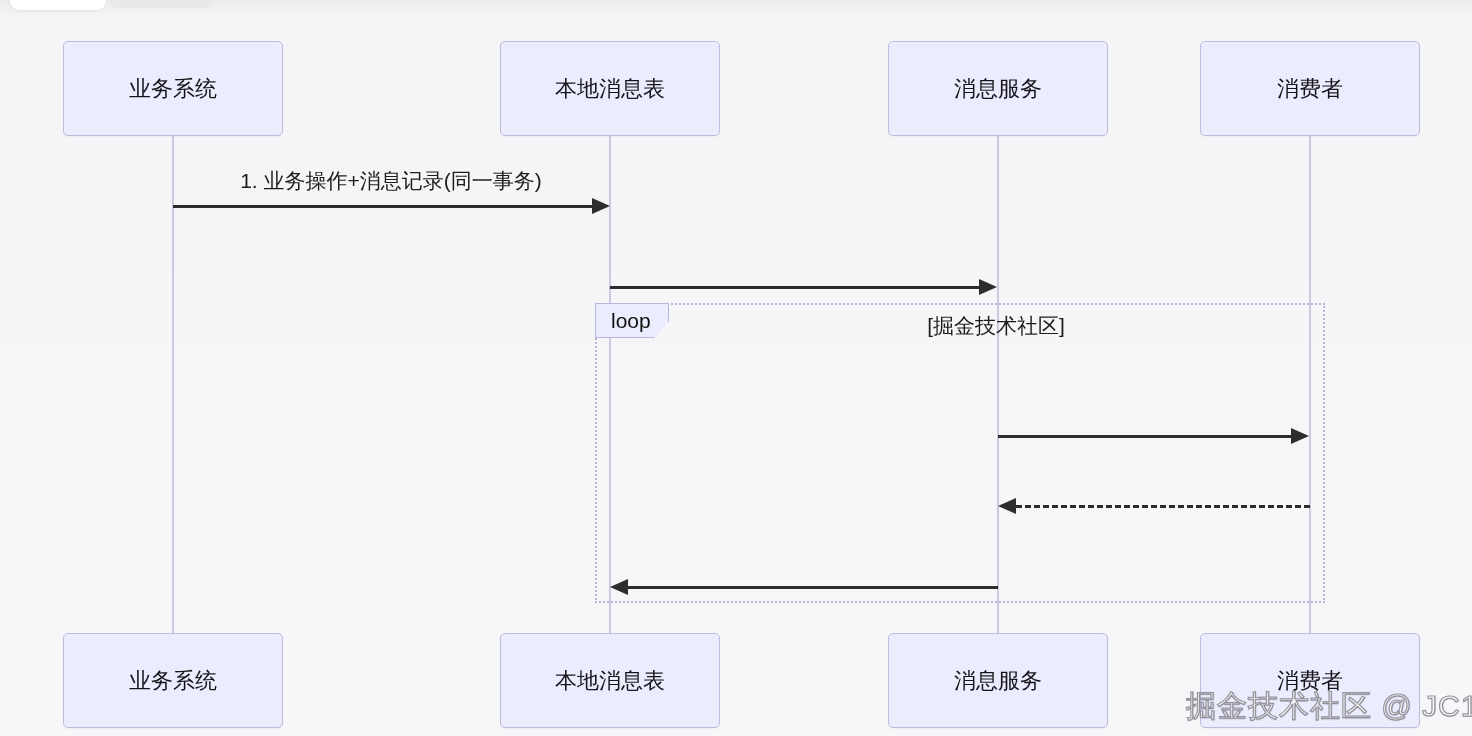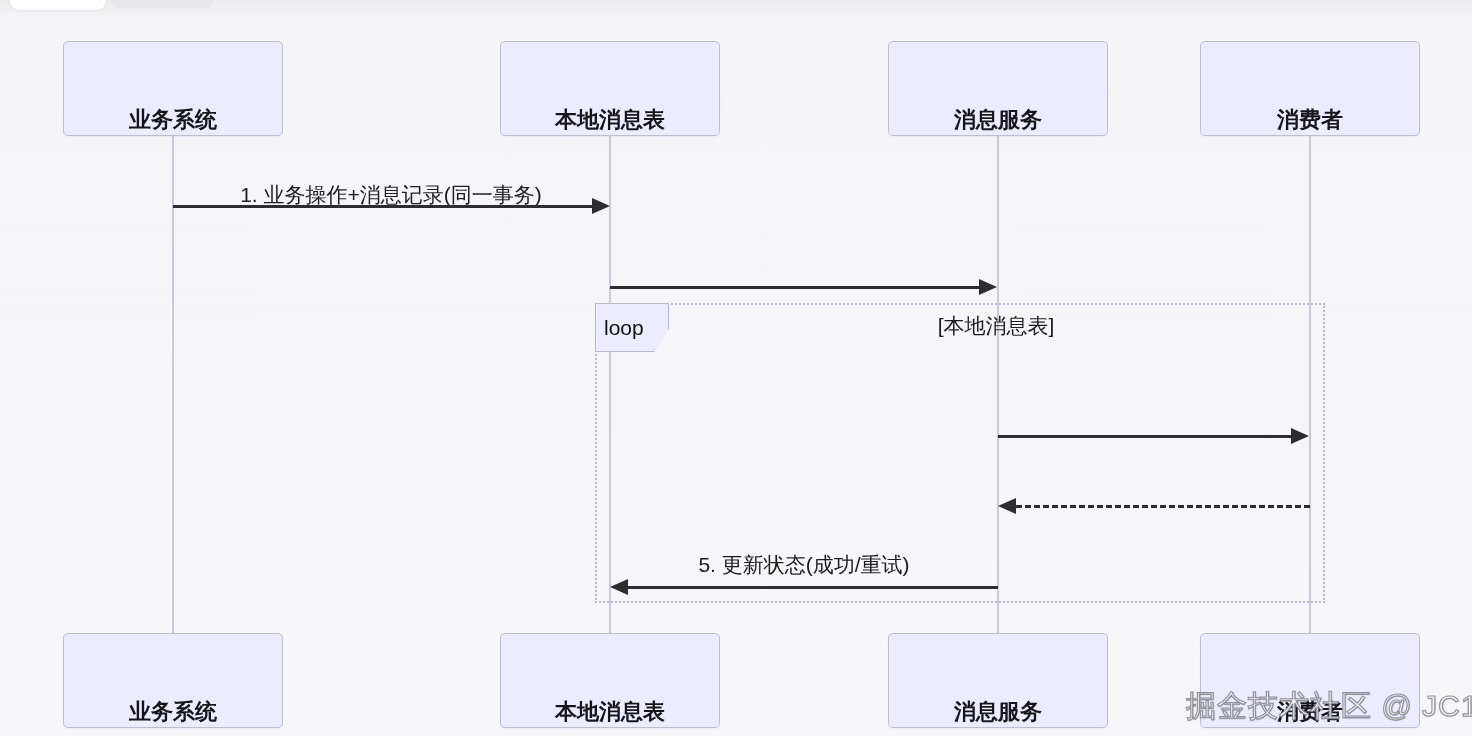--- a/index.html
+++ b/index.html
@@ -28,44 +28,42 @@
     background: #e9e9ec;
   }
 
   
   .actor-box {
     position: absolute;
     width: 220px; height: 95px;
     background: #ececff;
     border: 1px solid #bcbcdf;
     border-radius: 5px;
-    display: flex; align-items: flex-end; justify-content: center;
+    display: flex; align-items: center; justify-content: center;
     font-size: 22px;
     color: #16161a;
     box-shadow: 0 1px 2px rgba(80,80,140,0.06);
-    font-weight: bold;
   }
   .actor-top { top: 41px; }
   .actor-bottom { top: 633px; }
 
   
   .lifeline {
     position: absolute;
     top: 136px; height: 497px; width: 2px;
     background: #c9c9e2;
   }
 
   
   .msg-label {
     position: absolute;
     transform: translateX(-50%);
     white-space: nowrap;
     font-size: 21px;
     color: #1c1c1e;
-    margin-top: 14px;
   }
   .msg-line-solid {
     position: absolute;
     height: 3px;
     background: #2d2d30;
   }
   .msg-line-dashed {
     position: absolute;
     height: 0;
     border-top: 3px dashed #2d2d30;
@@ -82,26 +80,26 @@
   
   .loop-frame {
     position: absolute;
     left: 595px; top: 303px;
     width: 730px; height: 300px;
     border: 2px dotted #b6b6dc;
   }
   .loop-label-tab {
     position: absolute;
     left: -2px; top: -2px;
-    width: 74px; height: 49px;
+    width: 74px; height: 35px;
     background: #ececff;
     border: 1px solid #b6b6dc;
     clip-path: polygon(0 0, 100% 0, 100% 52%, 80% 100%, 0 100%);
     display: flex; align-items: center;
-    padding-left: 8px;
+    padding-left: 15px;
     font-size: 21px;
     color: #111;
   }
   .loop-condition {
     position: absolute;
     left: 399px; top: 7px;
     transform: translateX(-50%);
     white-space: nowrap;
     font-size: 21px;
     font-weight: 500;
@@ -131,21 +129,21 @@
   <div class="tab-remnant white"></div>
   <div class="tab-remnant grey"></div>
 
   <div class="lifeline" style="left:172px"></div>
   <div class="lifeline" style="left:609px"></div>
   <div class="lifeline" style="left:997px"></div>
   <div class="lifeline" style="left:1309px"></div>
 
   <div class="loop-frame">
     <div class="loop-label-tab">loop</div>
-    <div class="loop-condition">[本地消息表]</div>
+    <div class="loop-condition">[掘金技术社区]</div>
   </div>
 
   <div class="actor-box actor-top" style="left:63px">
       <span>业务系统</span>
     </div>
   <div class="actor-box actor-top" style="left:500px">
       <span>本地消息表</span>
     </div>
   <div class="actor-box actor-top" style="left:888px">
       <span>消息服务</span>
@@ -175,21 +173,20 @@
 
     <div class="msg-line-solid" style="left:610px; top:286px; width:371px"></div>
     <div class="arrowhead right" style="left:979px; top:279px"></div>
 
     <div class="msg-line-solid" style="left:998px; top:435px; width:295px"></div>
     <div class="arrowhead right" style="left:1291px; top:428px"></div>
 
     <div class="msg-line-dashed" style="left:1016px; top:505px; width:294px"></div>
     <div class="arrowhead left" style="left:998px; top:498px"></div>
 
-    <div class="msg-label" style="left:804px; top:537px">5. 更新状态(成功/重试)</div>
     <div class="msg-line-solid" style="left:628px; top:586px; width:370px"></div>
     <div class="arrowhead left" style="left:610px; top:579px"></div>
 
   </div>
 
   <div class="watermark">掘金技术社区 @ JC123</div>
 
 </div>
 
 </body></html>

